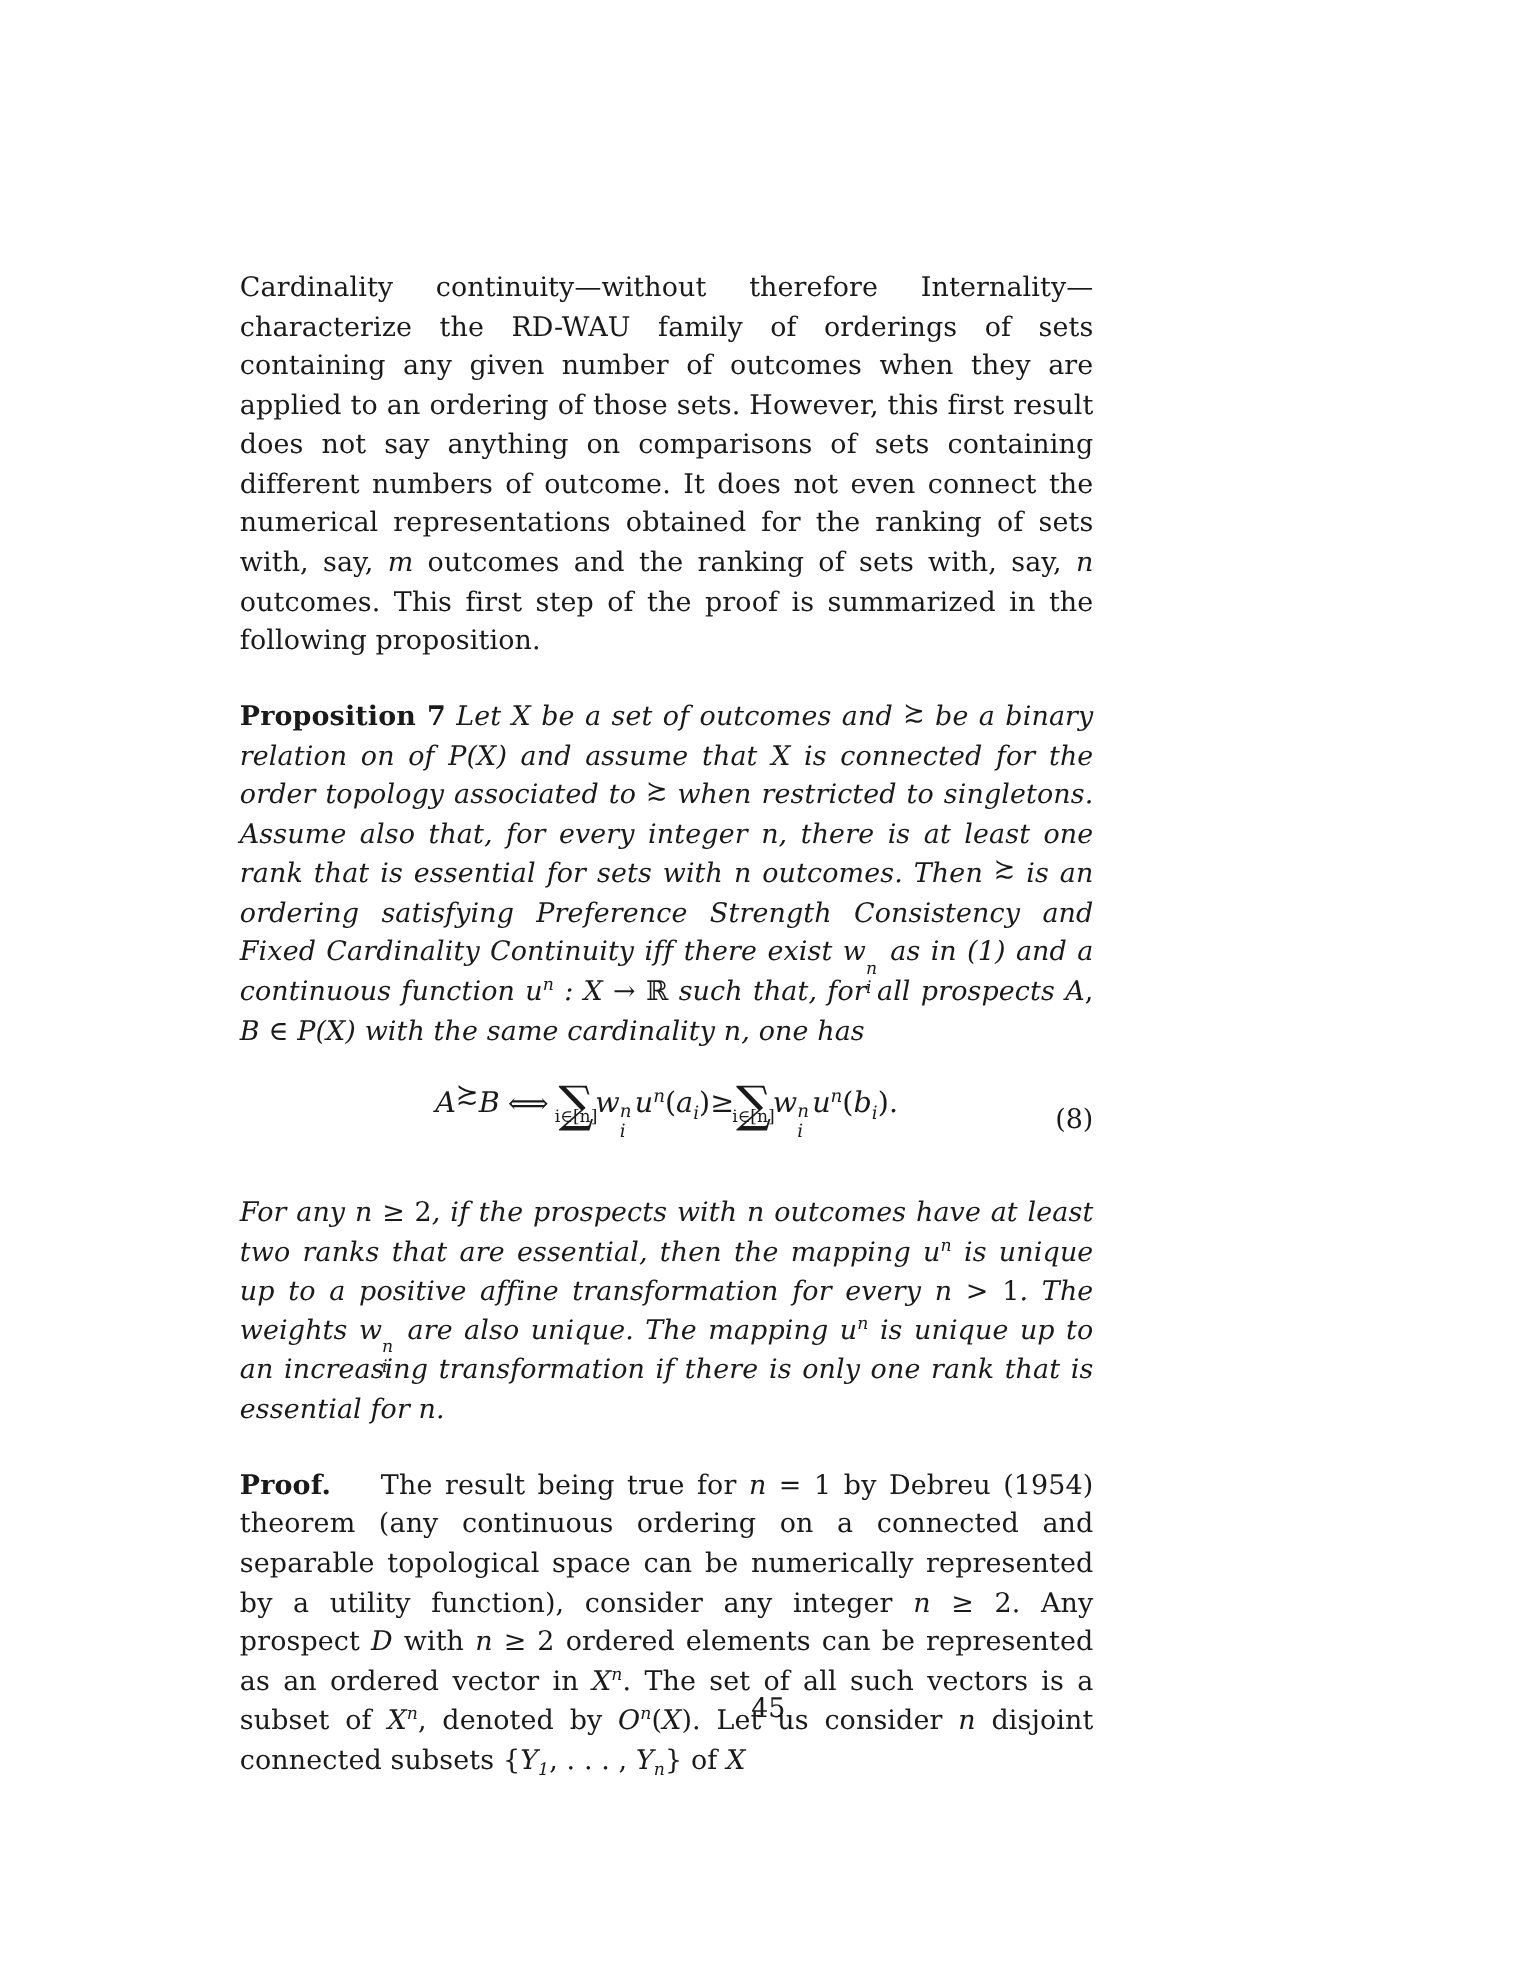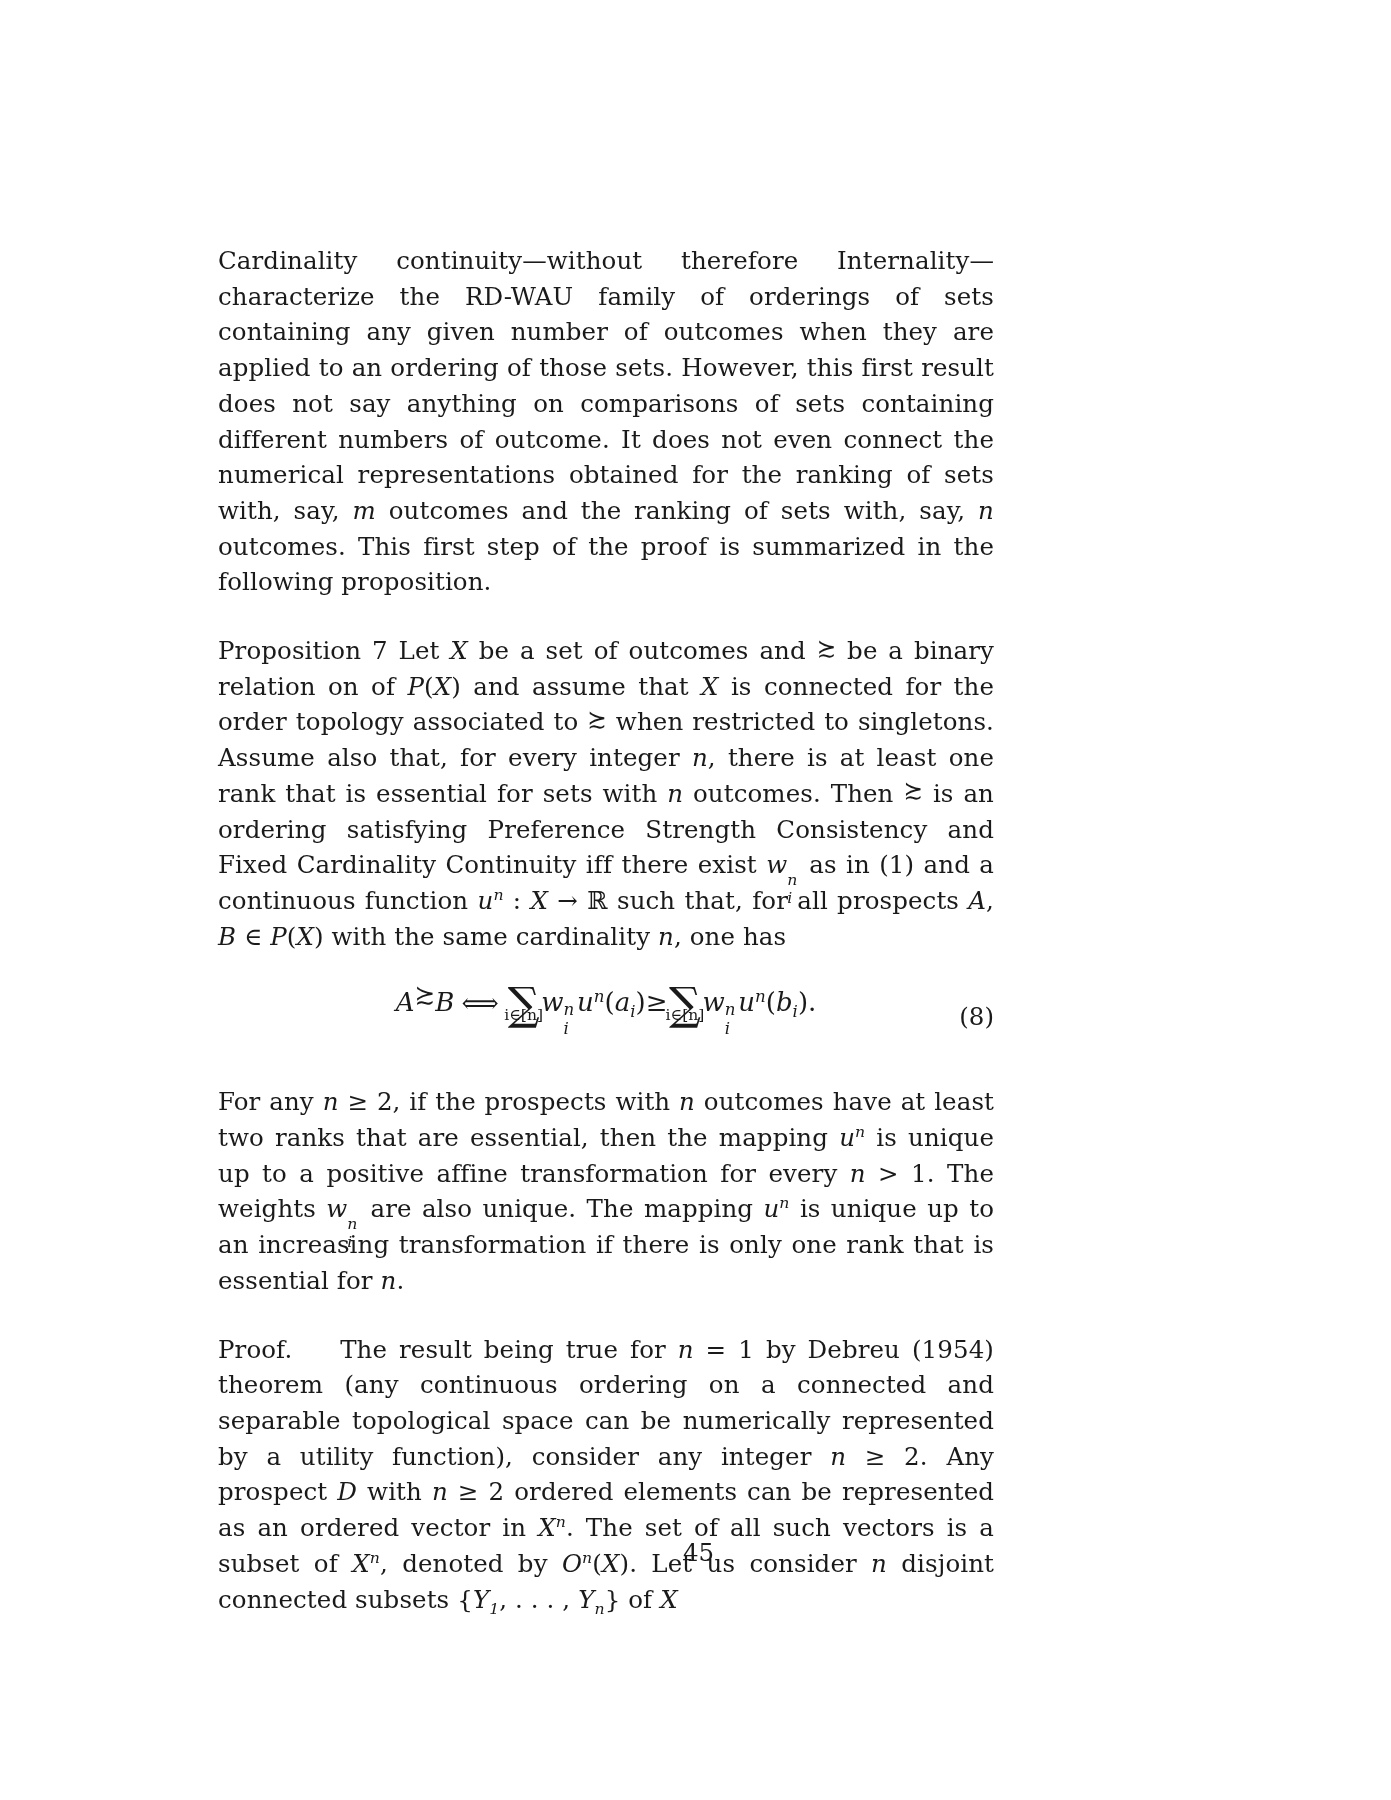--- a/index.html
+++ b/index.html
@@ -33,22 +33,22 @@
     font-size: 24.5px;
     line-height: 35.7px;
     text-align: justify;
     text-justify: inter-word;
     -webkit-hyphens: none;
     hyphens: none;
     letter-spacing: 0.1px;
   }
   p.gap-para { margin-top: 33px; }
 
-  .ital { }
-  .bold { font-weight: 400; }
+  .ital { font-style: italic; }
+  .bold { font-weight: 700; }
   .mathvar {
     font-style: italic;
     font-family: "DejaVu Serif", "Liberation Serif", serif;
   }
   .up { font-style: normal; }
 
   
   sup.m, sub.m {
     font-size: 0.64em;
     line-height: 0;

